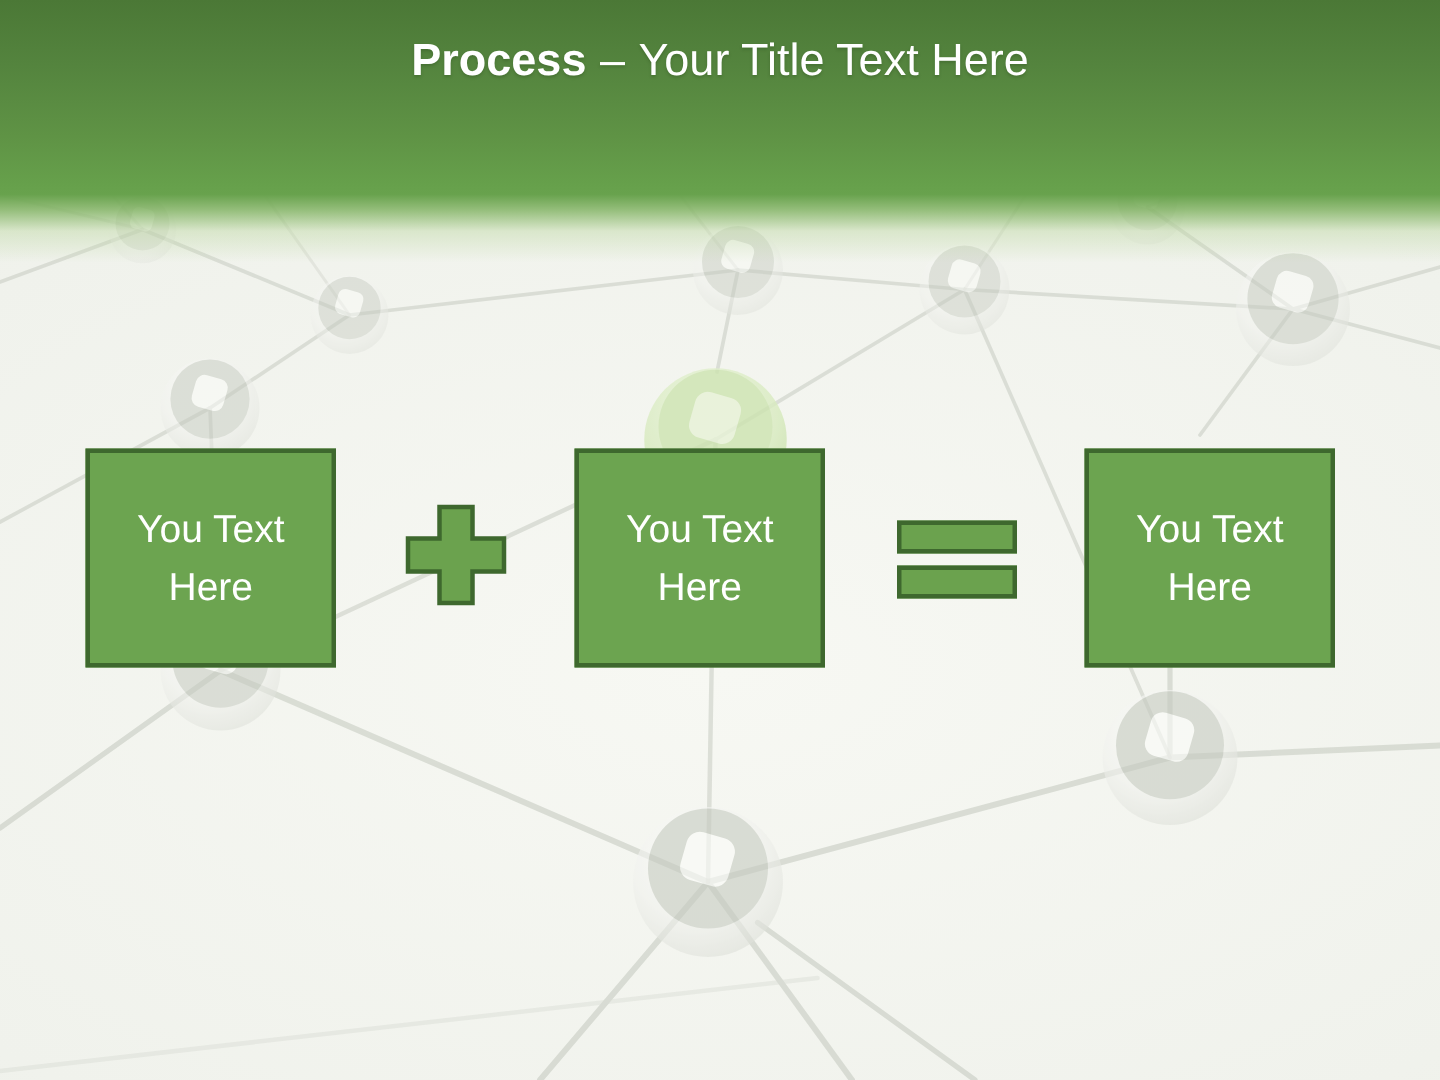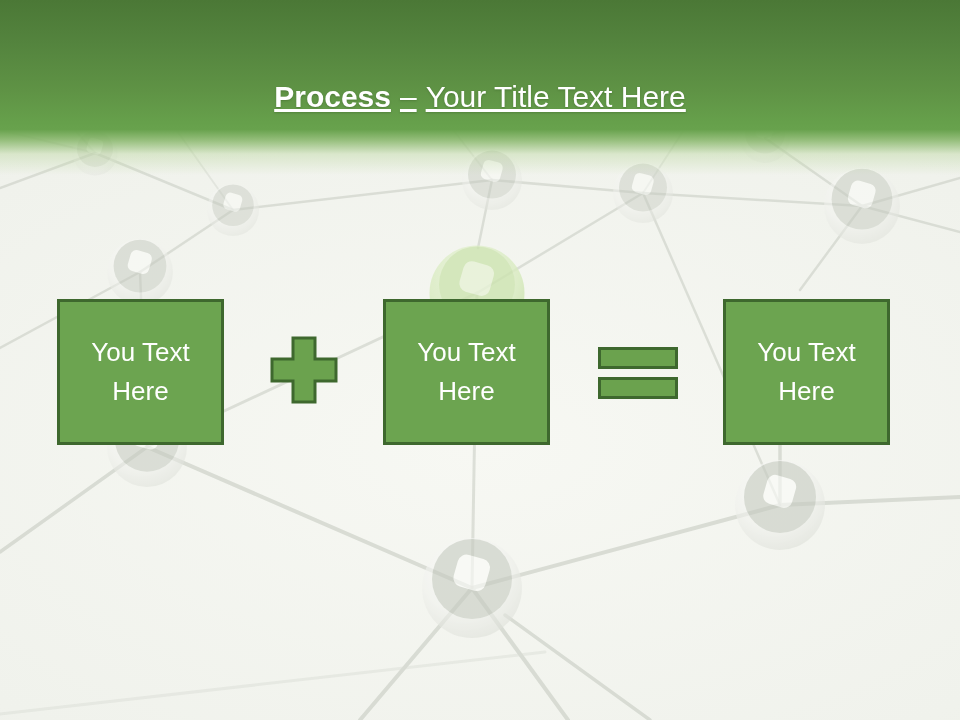--- a/index.html
+++ b/index.html
@@ -12,22 +12,22 @@
   .network{position:absolute;left:0;top:0;z-index:1;}
   
   .header{
     position:absolute;left:0;top:0;width:100%;height:175px;z-index:2;
     background:linear-gradient(to bottom,
       #4b7836 0%, #54843e 25%, #5f9345 52%, #66a04b 70%, #68a24d 74%,
       rgba(126,177,95,0.80) 80%, rgba(189,216,162,0.45) 88%, rgba(240,242,236,0) 100%);
     display:flex;justify-content:center;align-items:flex-start;
   }
   .title-line{
-    margin-top:79px;color:#ffffff;font-size:30px;line-height:1.2;
-    text-shadow:0 1px 2px rgba(40,70,25,0.30);white-space:nowrap;text-decoration:underline;
+    margin-top:23px;color:#ffffff;font-size:30px;line-height:1.2;
+    text-shadow:0 1px 2px rgba(40,70,25,0.30);white-space:nowrap;
   }
   .title-bold{font-weight:bold;}
   .title-sep{font-weight:normal;margin:0 9px;}
   .title-rest{font-weight:normal;}
   
   .content{position:absolute;left:0;top:16px;width:100%;height:100%;z-index:3;}
   .pbox{
     position:absolute;width:167px;height:146px;box-sizing:border-box;
     background:#6ca450;border:3px solid #3e682e;
     display:flex;align-items:center;justify-content:center;text-align:center;

